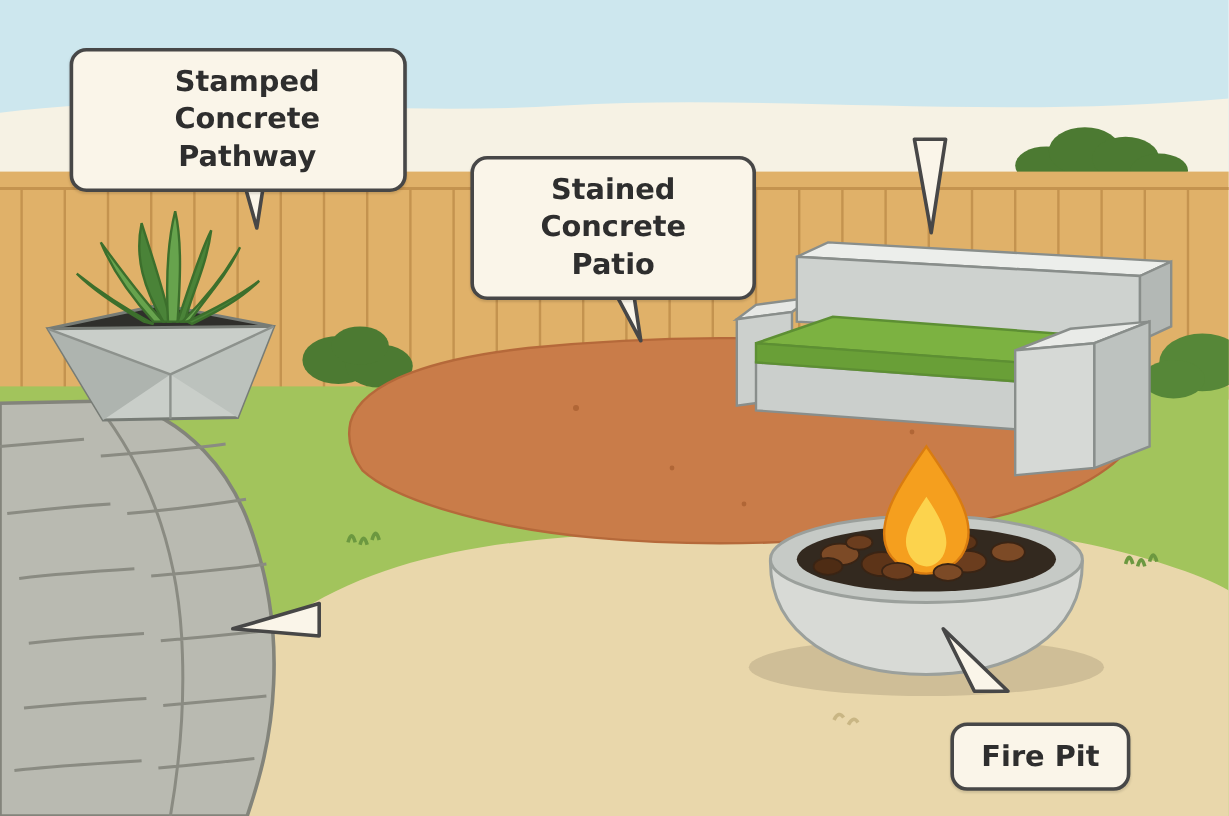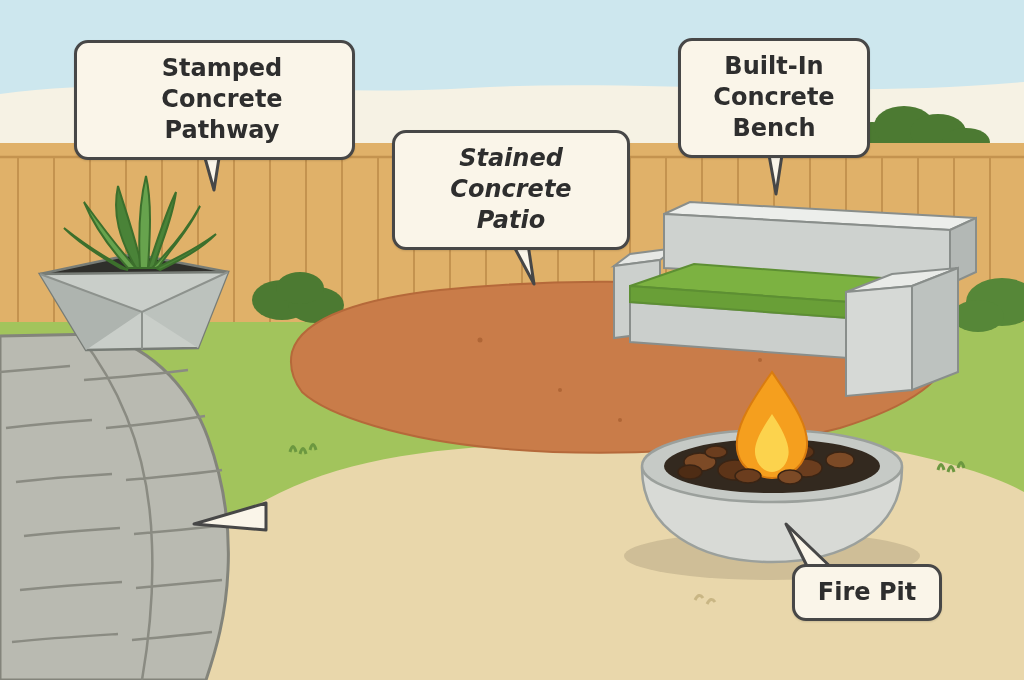--- a/index.html
+++ b/index.html
@@ -3,25 +3,25 @@
 <meta charset="utf-8">
 <style>
   html,body{margin:0;padding:0;background:#fff;}
   #stage{position:relative;width:1024px;height:680px;overflow:hidden;
          font-family:"DejaVu Sans","Liberation Sans",sans-serif;}
   #scene{position:absolute;inset:0;}
   .callout{position:absolute;background:#faf5e9;border:3px solid #474747;
            border-radius:14px;padding:10px 14px;text-align:center;
            font-weight:bold;font-size:24px;line-height:1.3;color:#2e2e2e;
            white-space:pre-line;box-shadow:0 1px 2px rgba(0,0,0,.12);}
-  #label-pathway{left:74px;top:40px;width:232px;padding-left:29px;}
-  #label-patio{left:392px;top:130px;width:204px;font-style:italic;}
+  #label-pathway{left:58px;top:40px;width:232px;padding-left:29px;}
+  #label-patio{left:392px;top:130px;width:204px;}
   #label-bench{left:678px;top:38px;width:158px;}
   #label-planter{left:264px;top:453px;width:148px;}
-  #label-firepit{left:792px;top:564px;width:116px;}
+  #label-firepit{left:792px;top:602px;width:116px;}
 </style>
 </head>
 <body>
 
 <div id="stage">
 
 <svg id="scene" viewBox="0 0 1024 680" width="1024" height="680" xmlns="http://www.w3.org/2000/svg">
 
   <rect x="0" y="0" width="1024" height="150" fill="#cde7ee"></rect>
 
@@ -145,17 +145,15 @@
     <polygon points="762,116 788,116 776,194" fill="#faf5e9"></polygon>
     <polygon points="266,503 266,530 194,524" fill="#faf5e9"></polygon>
     <polygon points="812,576 840,576 786,524" fill="#faf5e9"></polygon>
   </g>
 </svg>
 
 <div id="label-pathway" class="callout">Stamped Concrete
 Pathway</div>
 <div id="label-patio" class="callout">Stained Concrete
 Patio</div>
-<div id="label-bench" class="callout">Built-In
-Concrete Bench</div>
 <div id="label-firepit" class="callout">Fire Pit</div>
 
 </div>
 
 </body></html>

